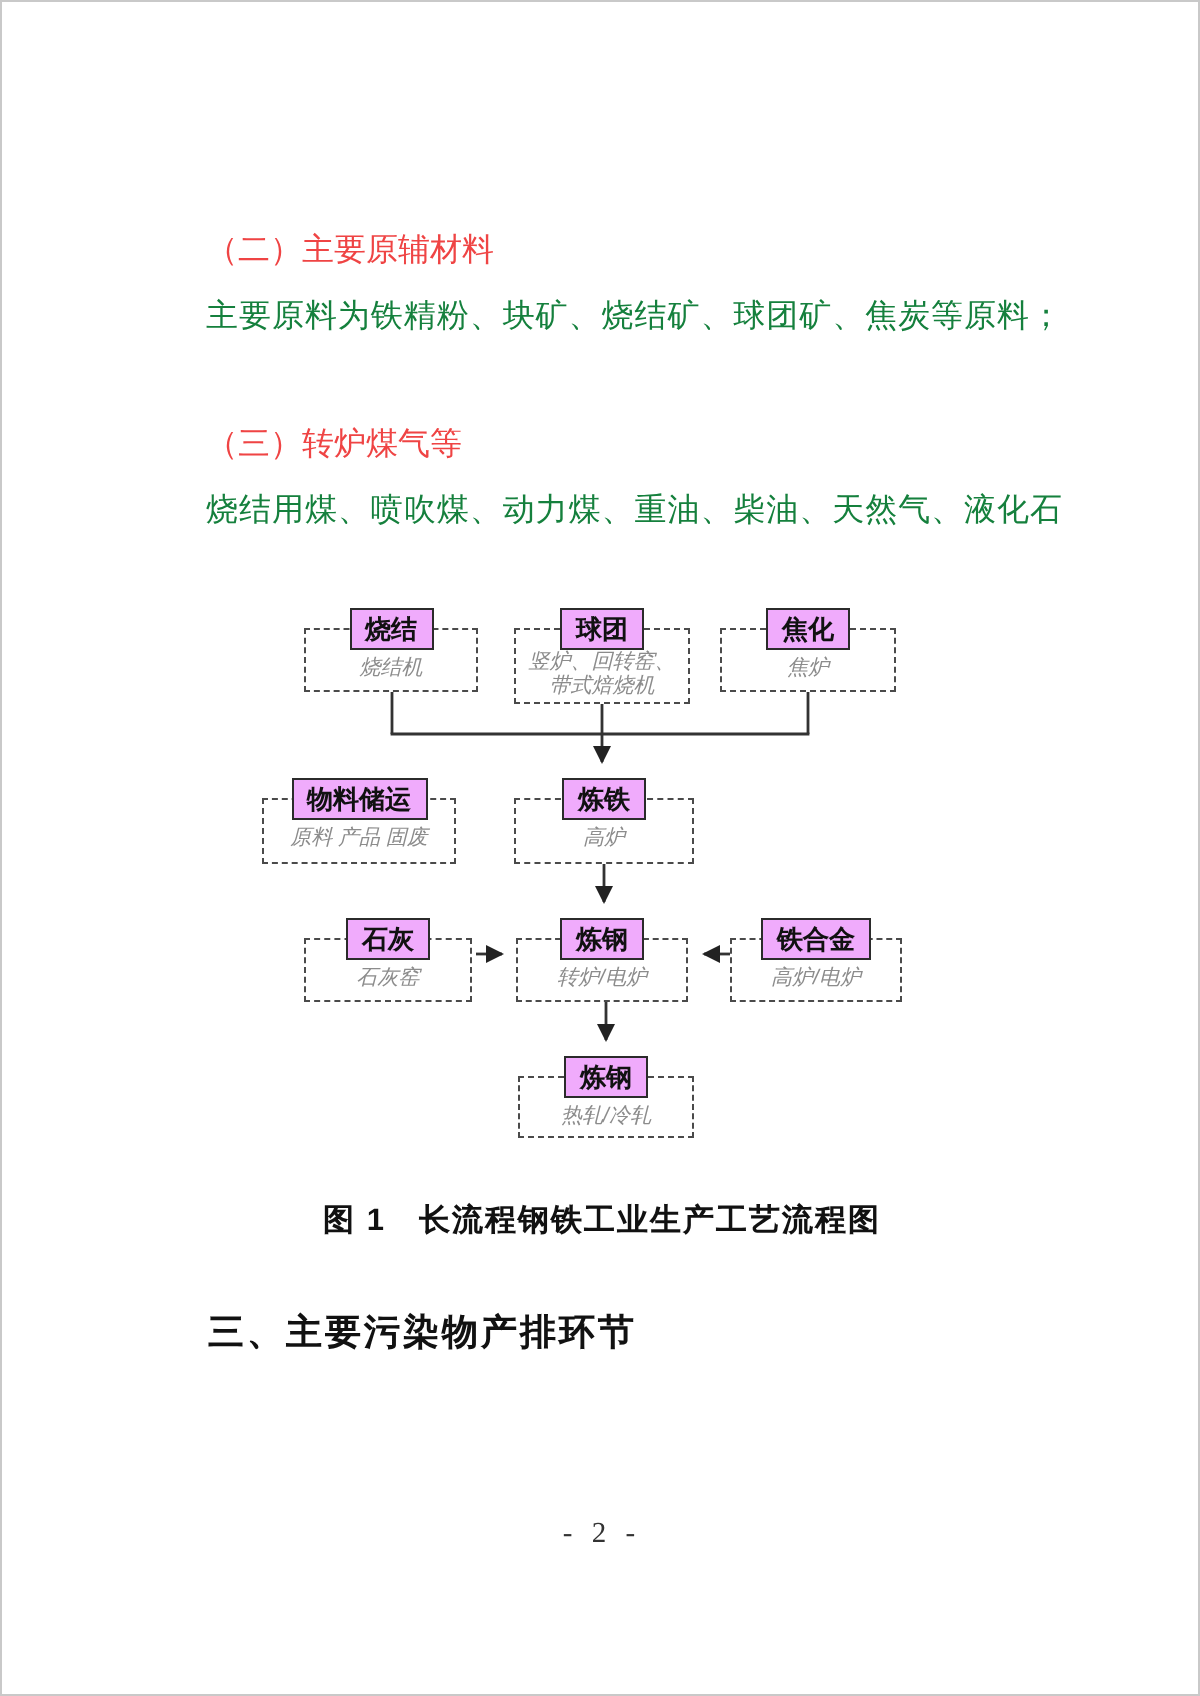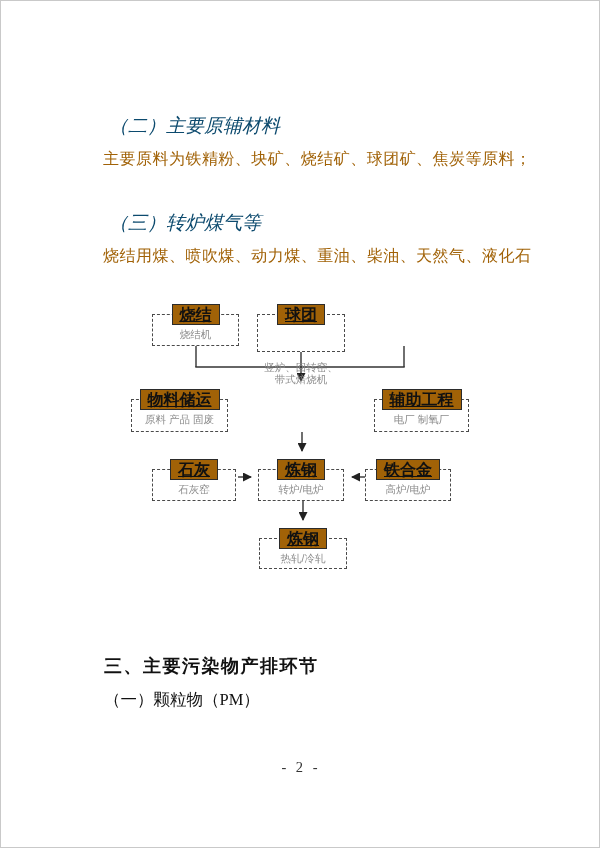--- a/index.html
+++ b/index.html
@@ -9,24 +9,24 @@
     background:#ffffff;
     box-sizing:border-box;
     border:1px solid #c9c9c9;
     font-family:"Liberation Serif","DejaVu Serif",serif;
     color:#1a1a1a;
     overflow:hidden;
   }
   .abs{position:absolute;}
   
   .text-block{left:70px;width:460px;}
-  .text-line{font-size:16px;line-height:33px;color:#a16207;}
+  .text-line{font-size:16px;line-height:33px;color:#15803d;}
   .indent{text-indent:2em;}
   .justify-full{text-align:justify;text-align-last:justify;}
-  .kai-heading{font-size:19px;line-height:33px;color:#0c4a6e;font-style:italic;}
+  .kai-heading{font-size:16px;line-height:33px;color:#ef4444;}
   
   .fig-caption{
     font-family:"Liberation Sans","DejaVu Sans",sans-serif;
     font-weight:bold;font-size:15.5px;letter-spacing:1px;
     text-align:center;color:#111;
   }
   .hei-heading{
     font-family:"Liberation Sans","DejaVu Sans",sans-serif;
     font-weight:bold;font-size:18px;letter-spacing:1.5px;color:#111;
   }
@@ -37,30 +37,31 @@
   }
   
   .fc-module{
     position:absolute;
     border:1.5px dashed #4a4a4a;
     box-sizing:border-box;
     font-family:"Liberation Sans","DejaVu Sans",sans-serif;
   }
   .fc-title{
     position:absolute;left:50%;top:-11px;transform:translateX(-50%);
-    background:#a16207;border:1.5px solid #2b2b2b;
-    font-size:16px;font-weight:bold;color:#111;
-    padding:1px 7px;white-space:nowrap;line-height:17px;text-decoration:underline;
+    background:#f0abfc;border:1.5px solid #2b2b2b;
+    font-size:13px;font-weight:bold;color:#111;
+    padding:1px 7px;white-space:nowrap;line-height:17px;
   }
   .fc-sub{
     position:absolute;left:2px;right:2px;top:13px;
     text-align:center;font-size:10.5px;line-height:12px;color:#8c8c8c;
     white-space:nowrap;
+    font-style:italic;
   }
-  .fc-module.tall .fc-sub{top:10px;white-space:normal;line-height:12px;margin-top:36px;}
+  .fc-module.tall .fc-sub{top:10px;white-space:normal;line-height:12px;}
   .connector-svg{position:absolute;left:0;top:0;pointer-events:none;}
 </style>
 </head>
 <body>
 
 <div class="page">
 
   <div class="abs text-block kai-heading indent" style="top:108px;">（二）主要原辅材料</div>
 
   <div class="abs text-block" style="top:141px;">
@@ -94,28 +95,32 @@
     </svg>
 
     <div class="fc-module" style="left:151px;top:313px;width:87px;height:32px;">
       <div class="fc-title">烧结</div>
       <div class="fc-sub">烧结机</div>
     </div>
     <div class="fc-module tall" style="left:256px;top:313px;width:88px;height:38px;">
       <div class="fc-title">球团</div>
       <div class="fc-sub">竖炉、回转窑、带式焙烧机</div>
     </div>
+    <div class="fc-module" style="left:359px;top:313px;width:88px;height:32px;">
+      <div class="fc-title">焦化</div>
+      <div class="fc-sub">焦炉</div>
+    </div>
 
     <div class="fc-module" style="left:130px;top:398px;width:97px;height:33px;">
       <div class="fc-title">物料储运</div>
       <div class="fc-sub">原料 产品 固废</div>
     </div>
-    <div class="fc-module" style="left:373px;top:398px;width:95px;height:33px;">
-      <div class="fc-title">辅助工程</div>
-      <div class="fc-sub">电厂 制氧厂</div>
+    <div class="fc-module" style="left:256px;top:398px;width:90px;height:33px;">
+      <div class="fc-title">炼铁</div>
+      <div class="fc-sub">高炉</div>
     </div>
 
     <div class="fc-module" style="left:151px;top:468px;width:84px;height:32px;">
       <div class="fc-title">石灰</div>
       <div class="fc-sub">石灰窑</div>
     </div>
     <div class="fc-module" style="left:257px;top:468px;width:86px;height:32px;">
       <div class="fc-title">炼钢</div>
       <div class="fc-sub">转炉/电炉</div>
     </div>
@@ -123,21 +128,21 @@
       <div class="fc-title">铁合金</div>
       <div class="fc-sub">高炉/电炉</div>
     </div>
 
     <div class="fc-module" style="left:258px;top:537px;width:88px;height:31px;">
       <div class="fc-title">炼钢</div>
       <div class="fc-sub">热轧/冷轧</div>
     </div>
   </div>
 
+  <div class="abs text-block fig-caption" style="top:599px;">图 1　长流程钢铁工业生产工艺流程图</div>
 
   <div class="abs text-block hei-heading" style="top:653px;padding-left:33px;box-sizing:border-box;">三、主要污染物产排环节</div>
 
-  <div class="abs text-block pm-heading" style="top:688px;padding-left:33px;box-sizing:border-box;">（一）颗粒物（PM）</div>
 
 
   <div class="abs page-number" style="top:758px;">- 2 -</div>
 
 </div>
 
 </body></html>

